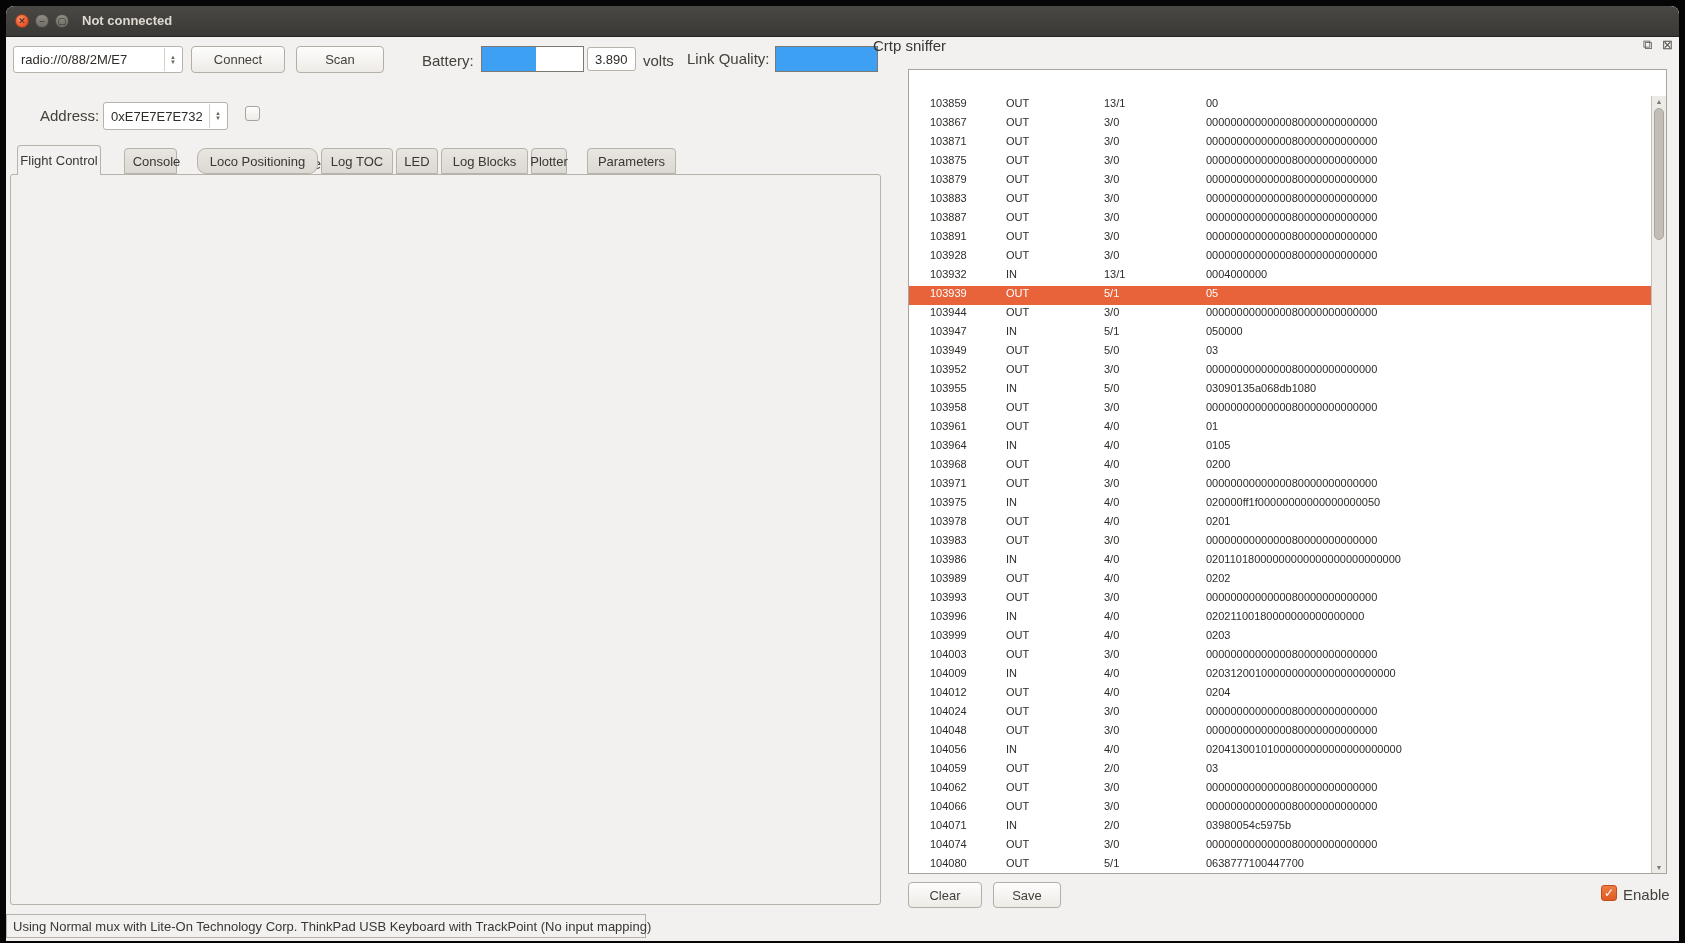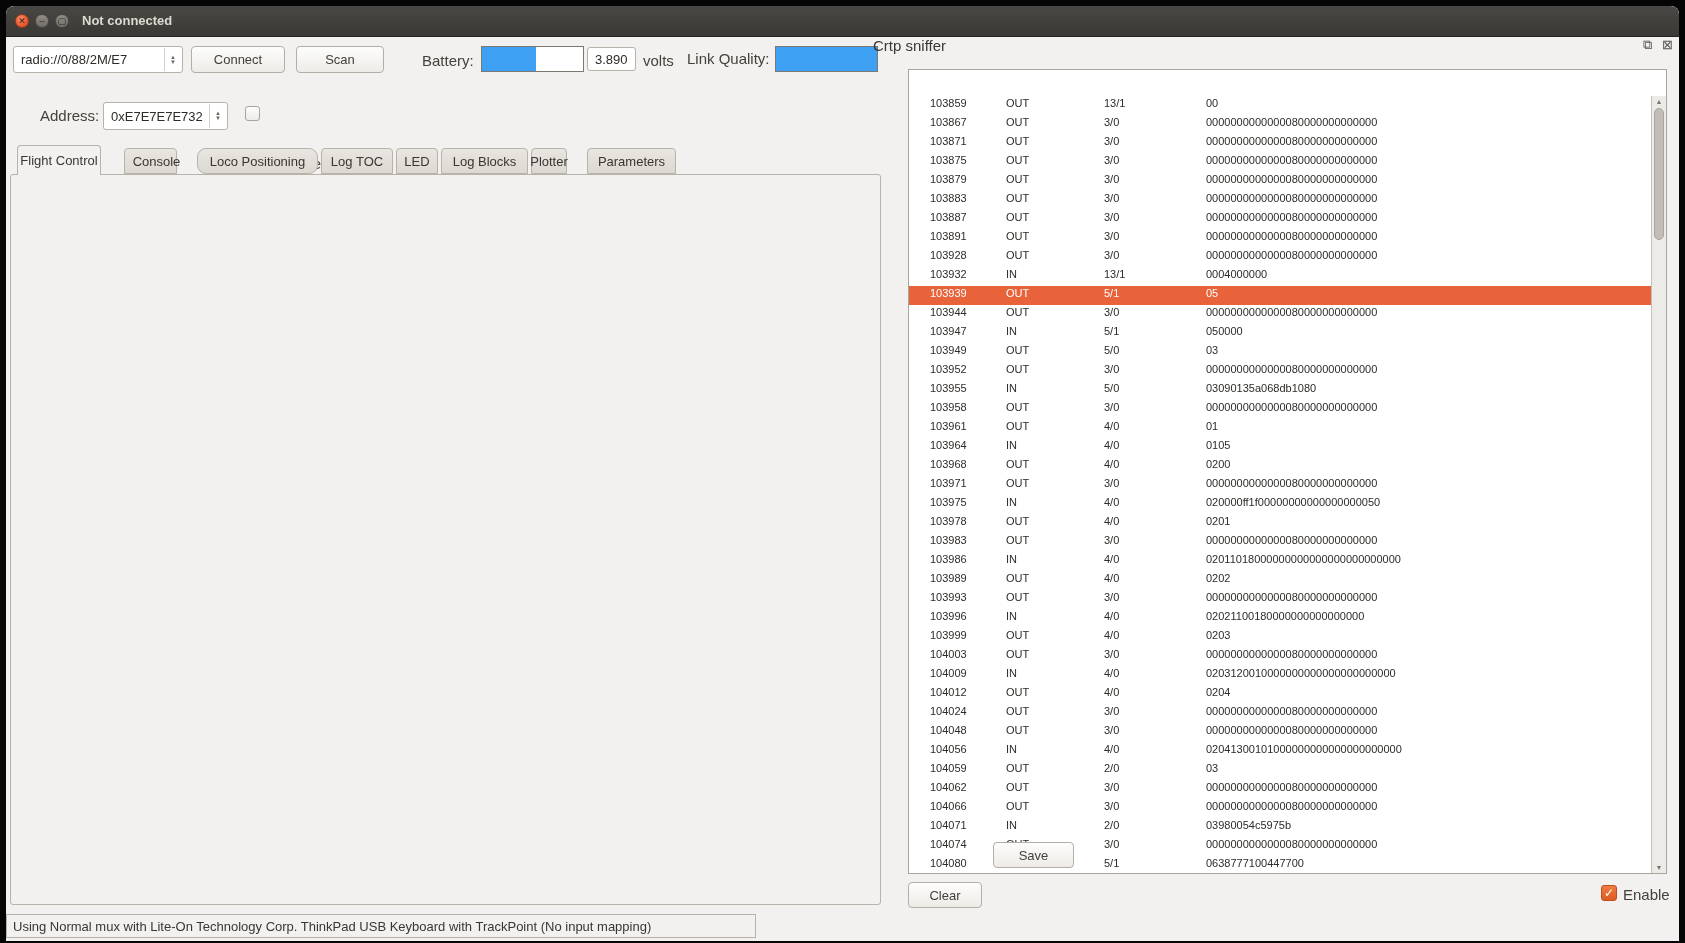--- a/index.html
+++ b/index.html
@@ -74,21 +74,21 @@
   #sn-rows{position:absolute;left:0;top:26px;width:100%;}
   .sn-row{position:relative;height:19px;font-size:11px;color:#2e2b28;}
   .sn-row span{position:absolute;top:1px;white-space:nowrap;}
   .sn-row.hl{color:#fff;}
   .sn-c0{left:21px;} .sn-c1{left:97px;} .sn-c2{left:195px;} .sn-c3{left:297px;}
   
   .sbar{position:absolute;box-sizing:border-box;background:#edebe7;border-left:1px solid #c5c1ba;}
   .sbar .thumb{position:absolute;left:2px;right:2px;border-radius:5px;background:#c2bdb6;border:1px solid #aaa59d;}
   .sbar .arr{position:absolute;left:0;right:0;text-align:center;font-size:7px;color:#7a756f;}
   .dock-icon{position:absolute;font-size:13px;color:#55524e;line-height:13px;}
-  #statusbar{position:absolute;left:0px;top:908px;width:750px;height:24px;box-sizing:border-box;
+  #statusbar{position:absolute;left:0px;top:908px;width:640px;height:24px;box-sizing:border-box;
              border:1px solid #b7b2aa;background:#f2f1ef;display:flex;align-items:center;
              padding-left:6px;font-size:13px;color:#3a3632;white-space:nowrap;}
   .enable-cb{position:absolute;left:1595px;top:879px;width:16px;height:16px;box-sizing:border-box;border-radius:3px;
              background:linear-gradient(#ef7d42,#dd5b22);border:1px solid #c04f1d;color:#fff;font-size:12px;
              display:flex;align-items:center;justify-content:center;}
 </style>
 </head>
 <body>
 
 <div id="stage">
@@ -559,21 +559,21 @@
           </div>
         </div>
     <div class="sbar" style="right:0;top:26px;bottom:0;width:15px;">
       <div class="arr" style="top:2px;">▲</div>
       <div class="thumb" style="top:12px;height:130px;"></div>
       <div class="arr" style="bottom:2px;">▼</div>
     </div>
   </div>
 
   <div class="btn" style="left:902px;top:876px;width:74px;height:26px;">Clear</div>
-  <div class="btn" style="left:987px;top:836px;width:81px;height:26px;">Save</div>
+  <div class="btn" style="left:987px;top:876px;width:68px;height:26px;">Save</div>
   <div class="enable-cb">
         <span>✓</span>
       </div>
   <div class="lbl" style="left:1617px;top:880px;">Enable</div>
 
   <div id="statusbar">
     <span>Using Normal mux with Lite-On Technology Corp. ThinkPad USB Keyboard with TrackPoint (No input mapping)</span>
   </div>
 
  </div>

